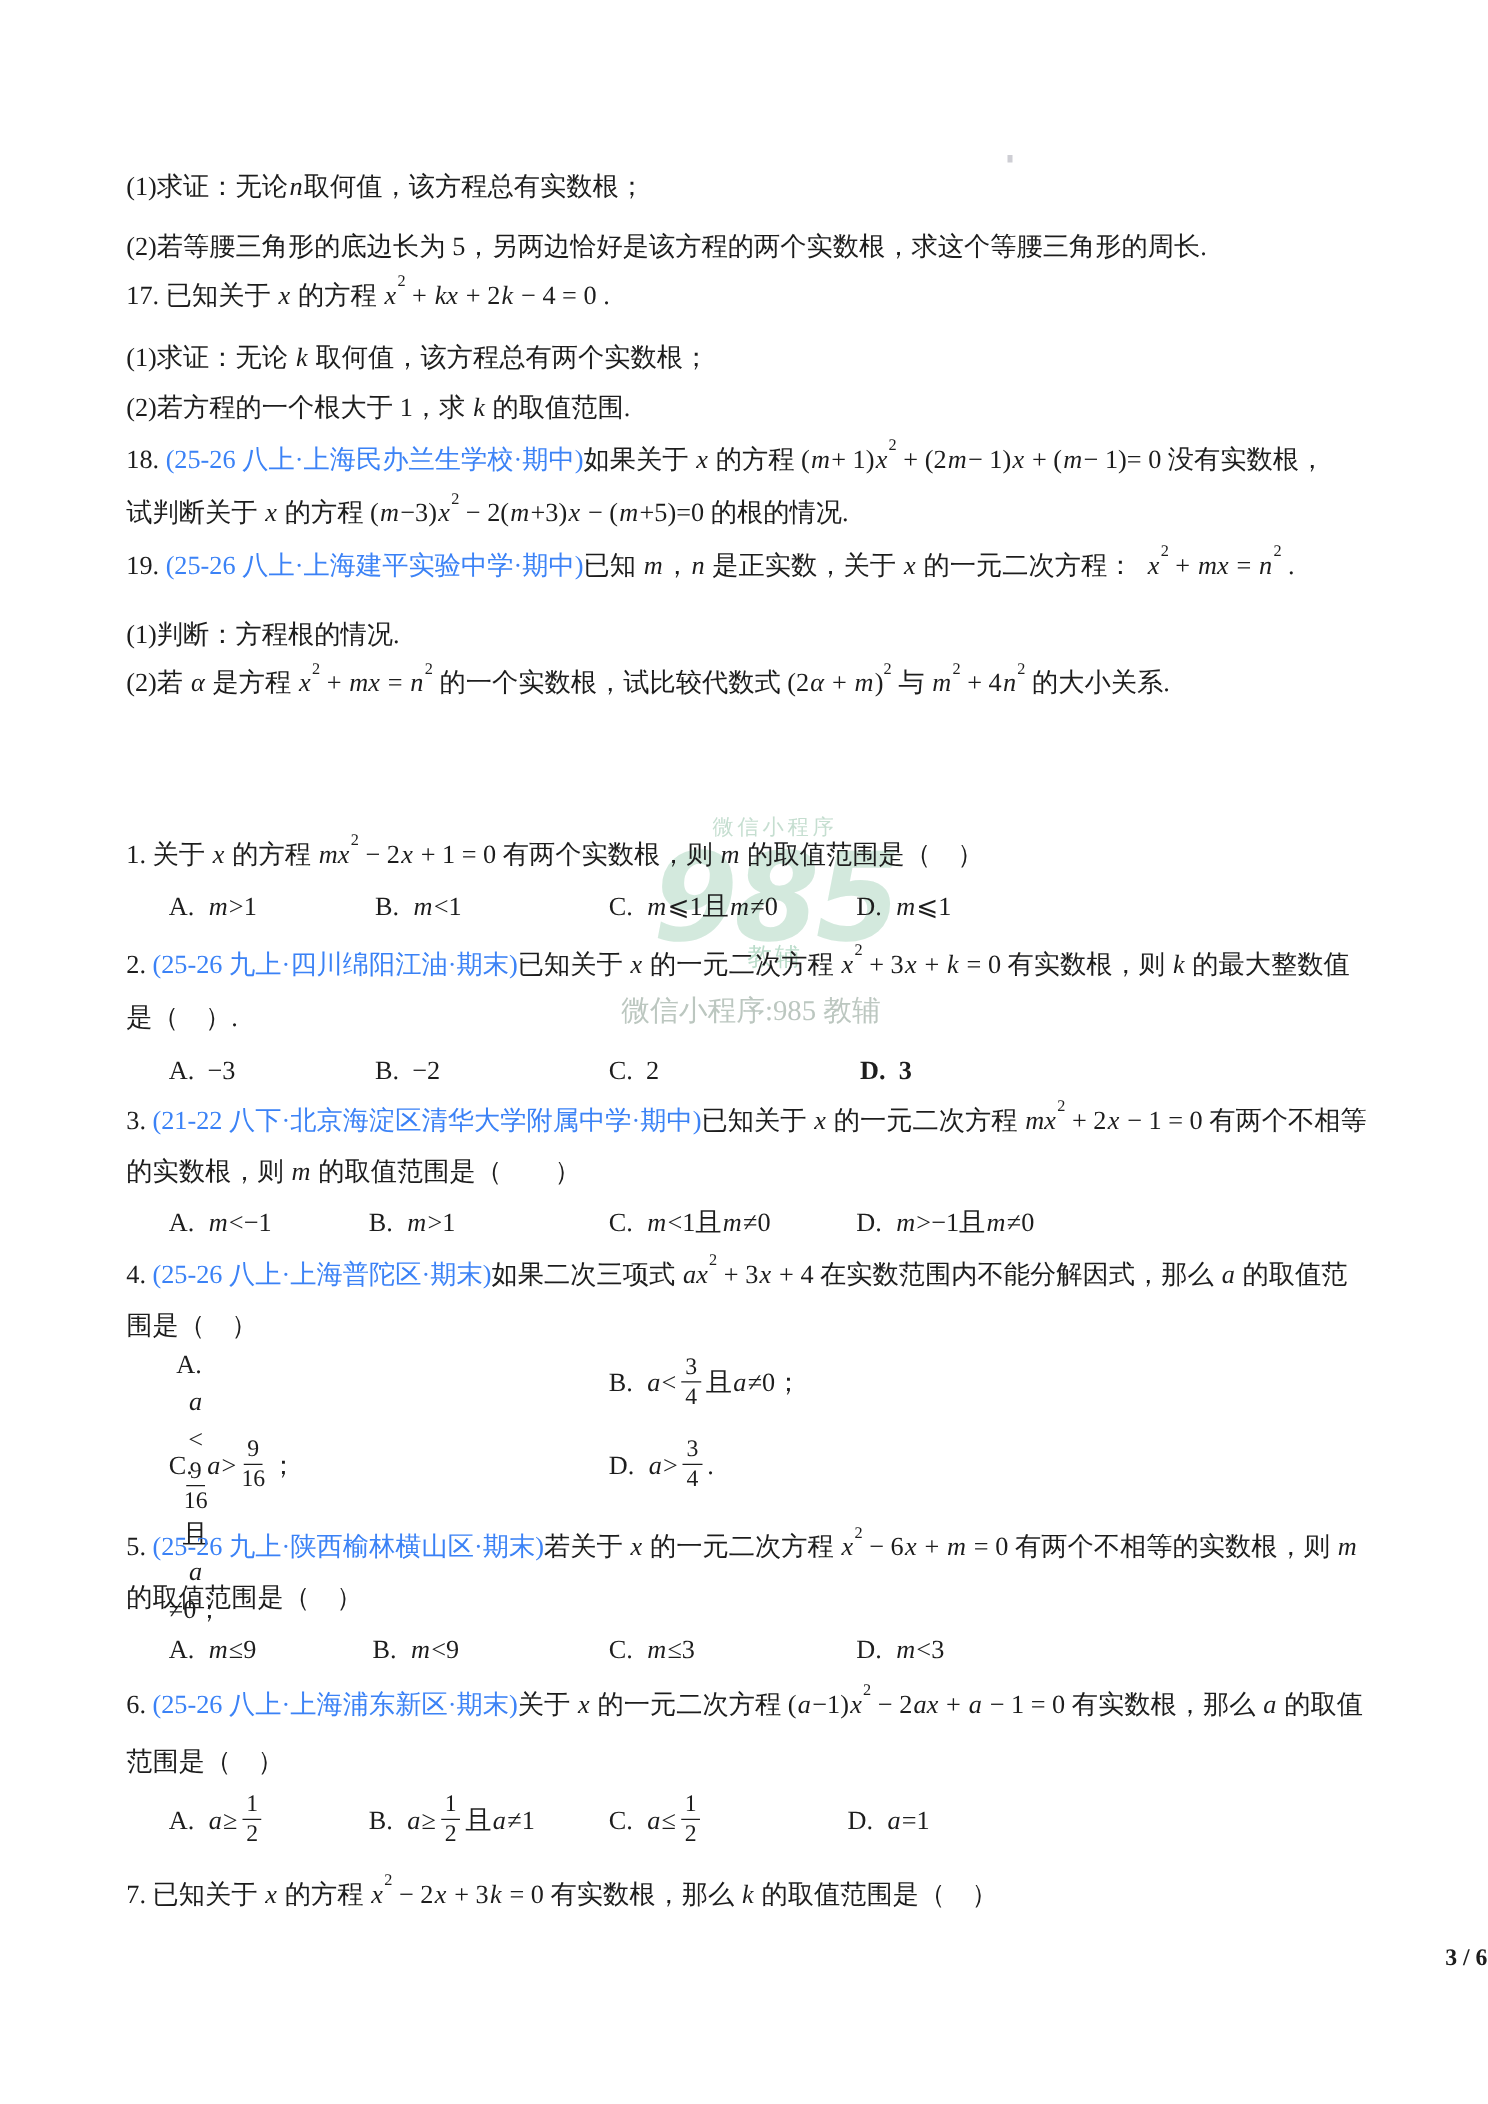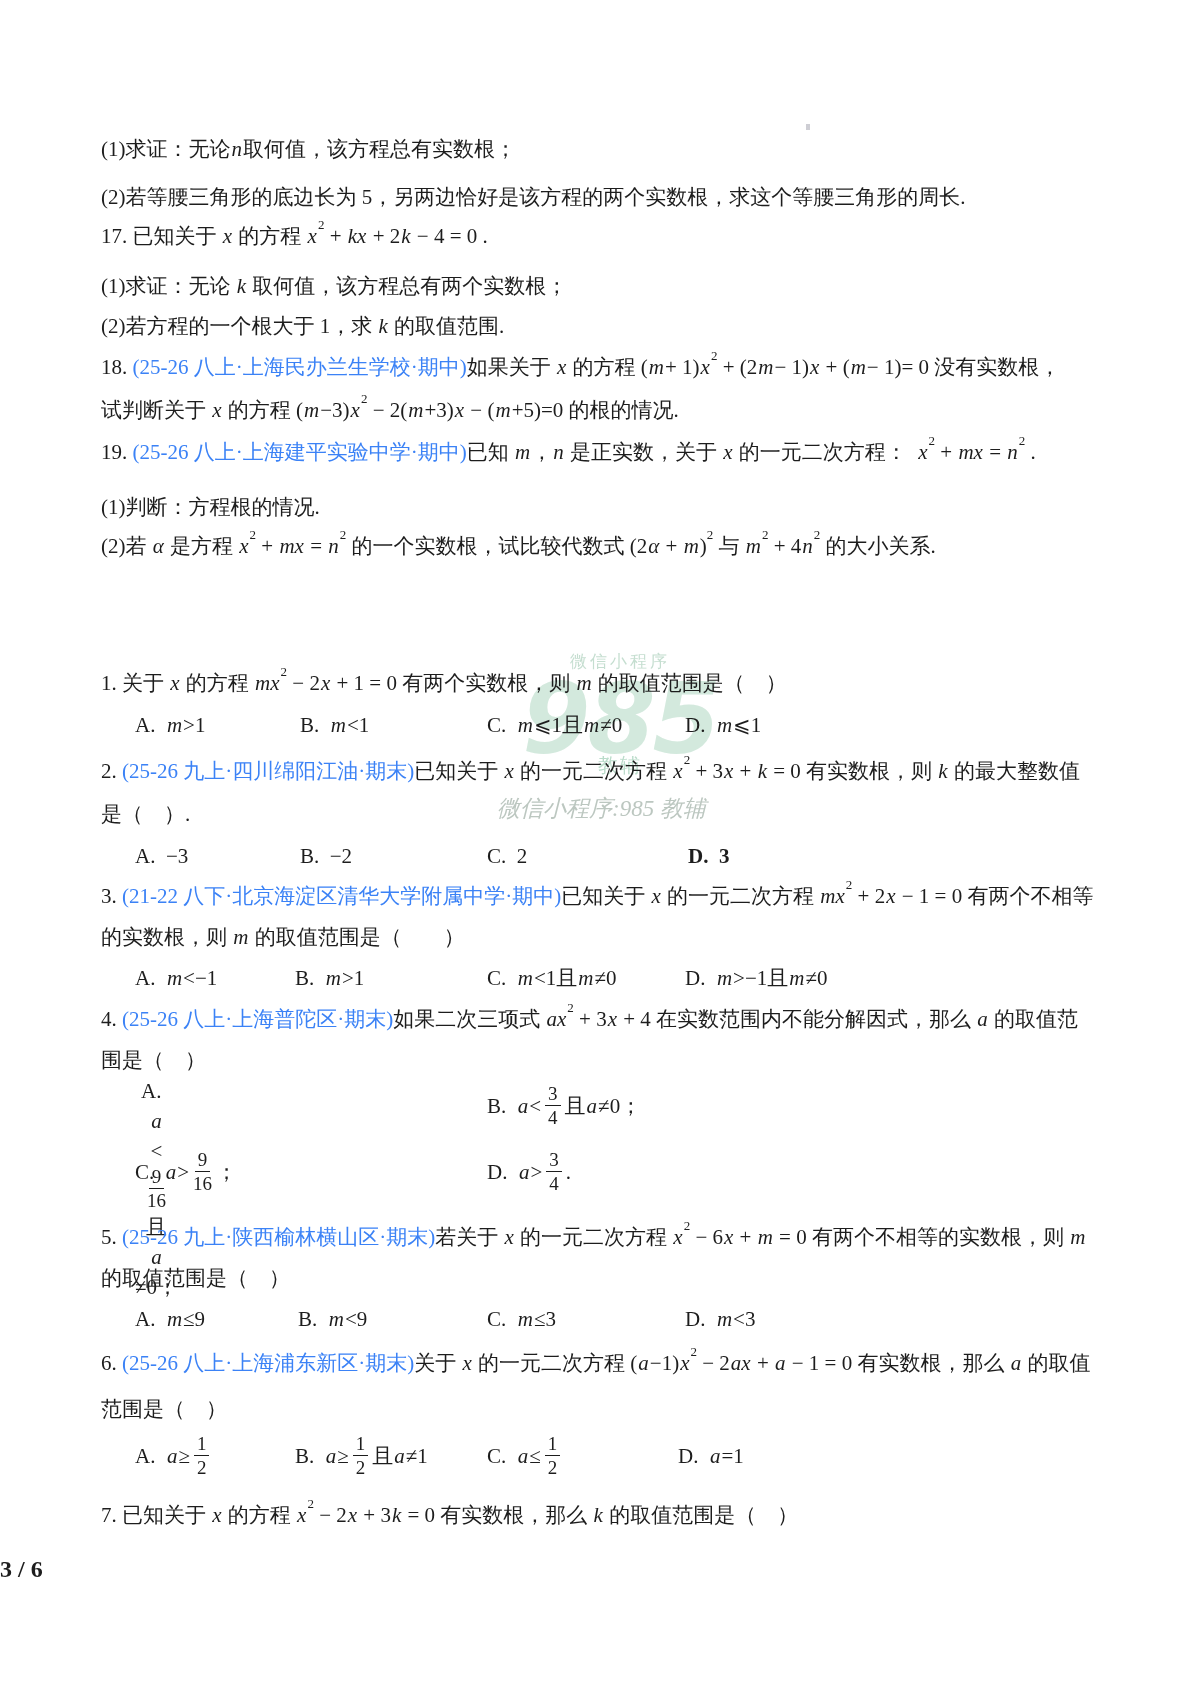--- a/index.html
+++ b/index.html
@@ -23,33 +23,33 @@
     line-height:1.15;font-size:19px;margin:0 4px;vertical-align:middle;
   }
   .frac .ft{border-bottom:1.4px solid #1d1d1d;padding:0 3px 0 3px;}
   .frac .fb{padding-top:1px;}
   .heading{
     position:absolute;left:101px;top:616px;z-index:2;
     font-family:"Liberation Sans","DejaVu Sans",sans-serif;
     font-weight:bold;font-size:25px;color:#1c1ccd;letter-spacing:1px;white-space:nowrap;
   }
   .footer{
-    position:absolute;left:0;top:1556px;width:1190px;text-align:left;
-    font-weight:bold;font-size:24px;z-index:2;
+    position:absolute;left:0;top:1556px;width:1190px;text-align:right;
+    font-weight:bold;font-size:19px;z-index:2;
   }
   .wm{position:absolute;text-align:center;z-index:1;pointer-events:none;}
   .wm-big{left:470px;top:650px;width:300px;}
   .wm-small{font-size:17px;color:rgba(150,195,170,0.55);letter-spacing:3px;}
   .wm-985{
     font-size:98px;font-weight:bold;font-style:italic;line-height:0.95;
     font-family:"DejaVu Sans","Liberation Sans",sans-serif;
     color:rgba(140,196,166,0.38);letter-spacing:-3px;
   }
   .wm-sub{font-size:20px;color:rgba(140,196,166,0.6);margin-top:-14px;letter-spacing:2px;}
-  .wm-line{left:497px;top:793px;font-size:23px;color:#bcc7c0;white-space:nowrap;text-align:left;font-style:italic;}
+  .wm-line{left:497px;top:793px;font-size:23px;color:#bcc7c0;white-space:nowrap;text-align:left;}
   .stray{position:absolute;left:806px;top:124px;width:4px;height:6px;background:#b9b9c2;opacity:.7;z-index:2;}
 </style>
 </head>
 <body>
 
 <div class="page">
 
   <div class="wm wm-big">
     <div class="wm-small">微信小程序</div>
     <div class="wm-985">985</div>

